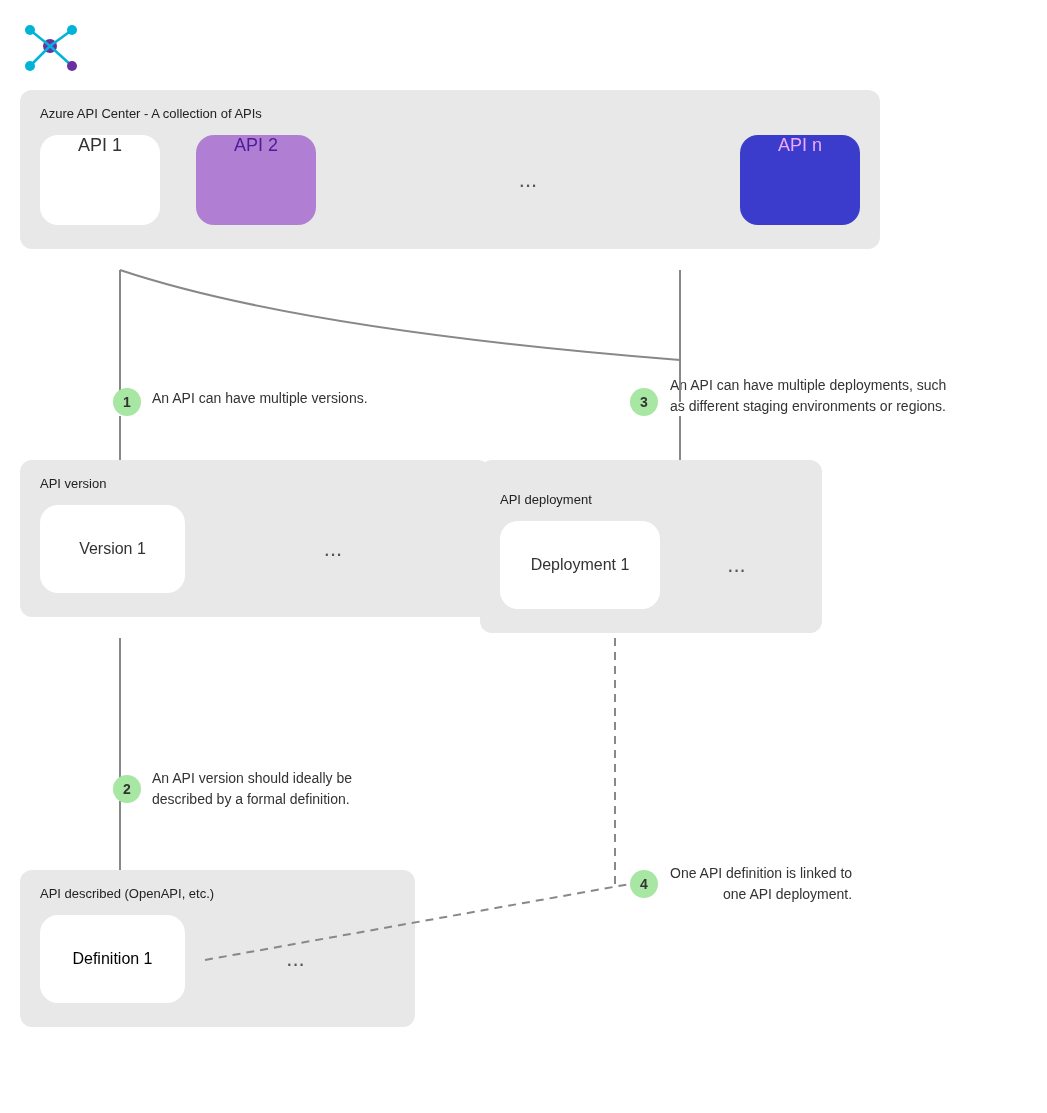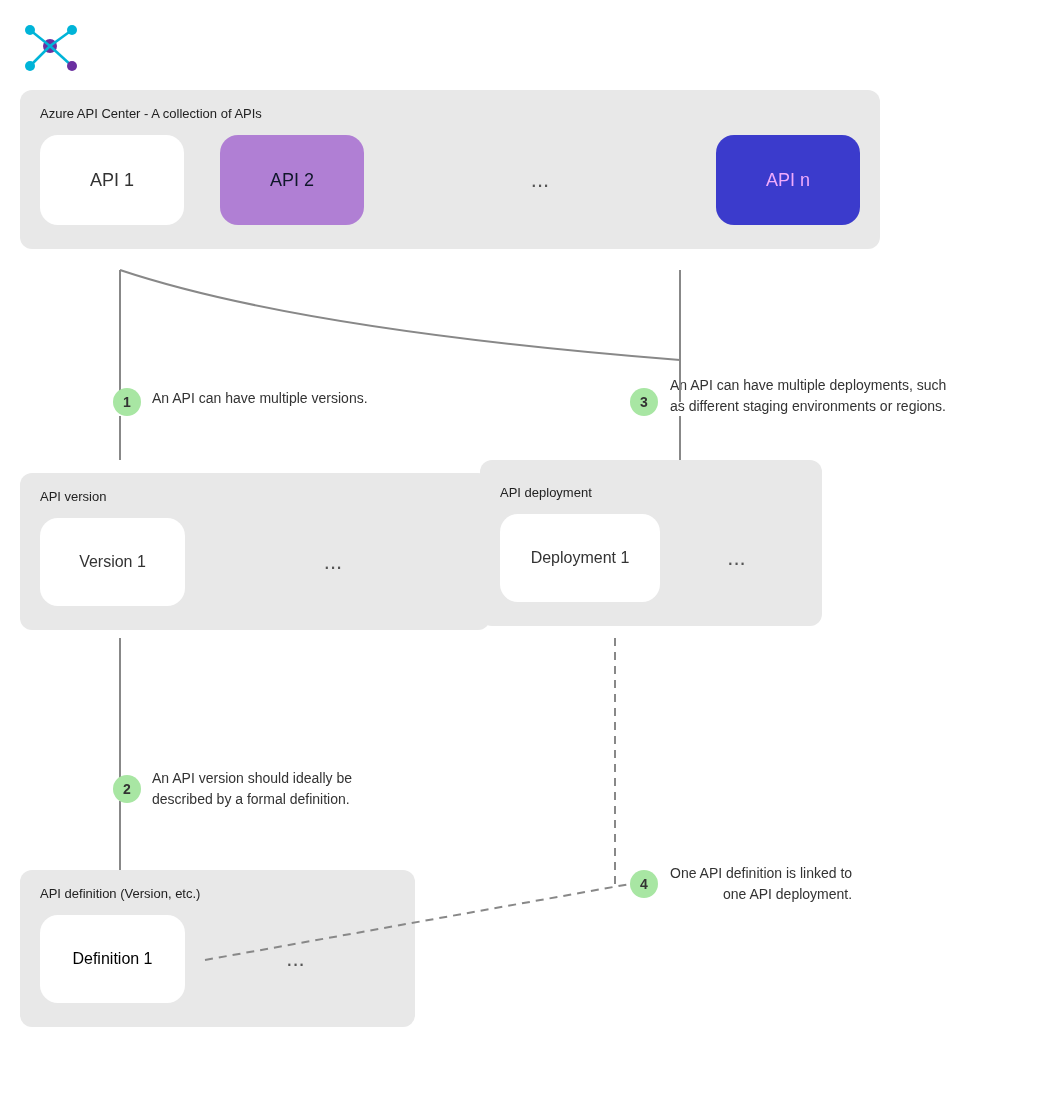--- a/index.html
+++ b/index.html
@@ -36,51 +36,50 @@
       margin-bottom: 14px;
     }
     .api-cards-row {
       display: flex;
       align-items: center;
       gap: 36px;
     }
     .api-card {
       border-radius: 18px;
       display: flex;
-      align-items: center;
-      justify-content: center;
-      width: 144px;
+      justify-content: center;
+      width: 120px;
       height: 90px;
       font-size: 18px;
       font-weight: 500;
       color: #333;
     }
     .api-card-white {
       background: #fff;
       color: #333;
     }
     .api-card-purple {
       background: #b07fd4;
-      color: #0f172a;
+      color: #4c1d95;
     }
     .api-card-blue {
       background: #3b3bcc;
       color: #f0abfc;
     }
     .ellipsis-text {
       font-size: 22px;
       color: #555;
       flex: 1;
       text-align: center;
     }
 
     
     .version-box {
       position: absolute;
-      top: 473px;
+      top: 460px;
       left: 20px;
       width: 470px;
       background: #e8e8e8;
       border-radius: 12px;
       padding: 16px 20px 24px 20px;
     }
     .version-cards-row {
       display: flex;
       align-items: center;
       gap: 11px;
@@ -99,21 +98,21 @@
     }
 
     
     .deployment-box {
       position: absolute;
       top: 460px;
       left: 480px;
       width: 342px;
       background: #e8e8e8;
       border-radius: 12px;
-      padding: 25px 20px 24px 20px;
+      padding: 32px 20px 24px 20px;
     }
     .deployment-card {
       border-radius: 18px;
       background: #fff;
       display: flex;
       align-items: center;
       justify-content: center;
       width: 160px;
       height: 88px;
       font-size: 16px;
@@ -229,21 +228,21 @@
   <div class="box-title">API deployment</div>
   <div class="version-cards-row">
     <div class="deployment-card">
       <span>Deployment 1</span>
     </div>
     <div class="ellipsis-text">...</div>
   </div>
 </div>
 
 <div class="definition-box">
-  <div class="box-title">API definition (Version, etc.)</div>
+  <div class="box-title">API described (OpenAPI, etc.)</div>
   <div class="version-cards-row">
     <div class="definition-card">
       <span>Definition 1</span>
     </div>
     <div class="ellipsis-text">...</div>
   </div>
 </div>
 
 <div class="step-circle" style="left: 113px; top: 388px;">
   <span>1</span>

